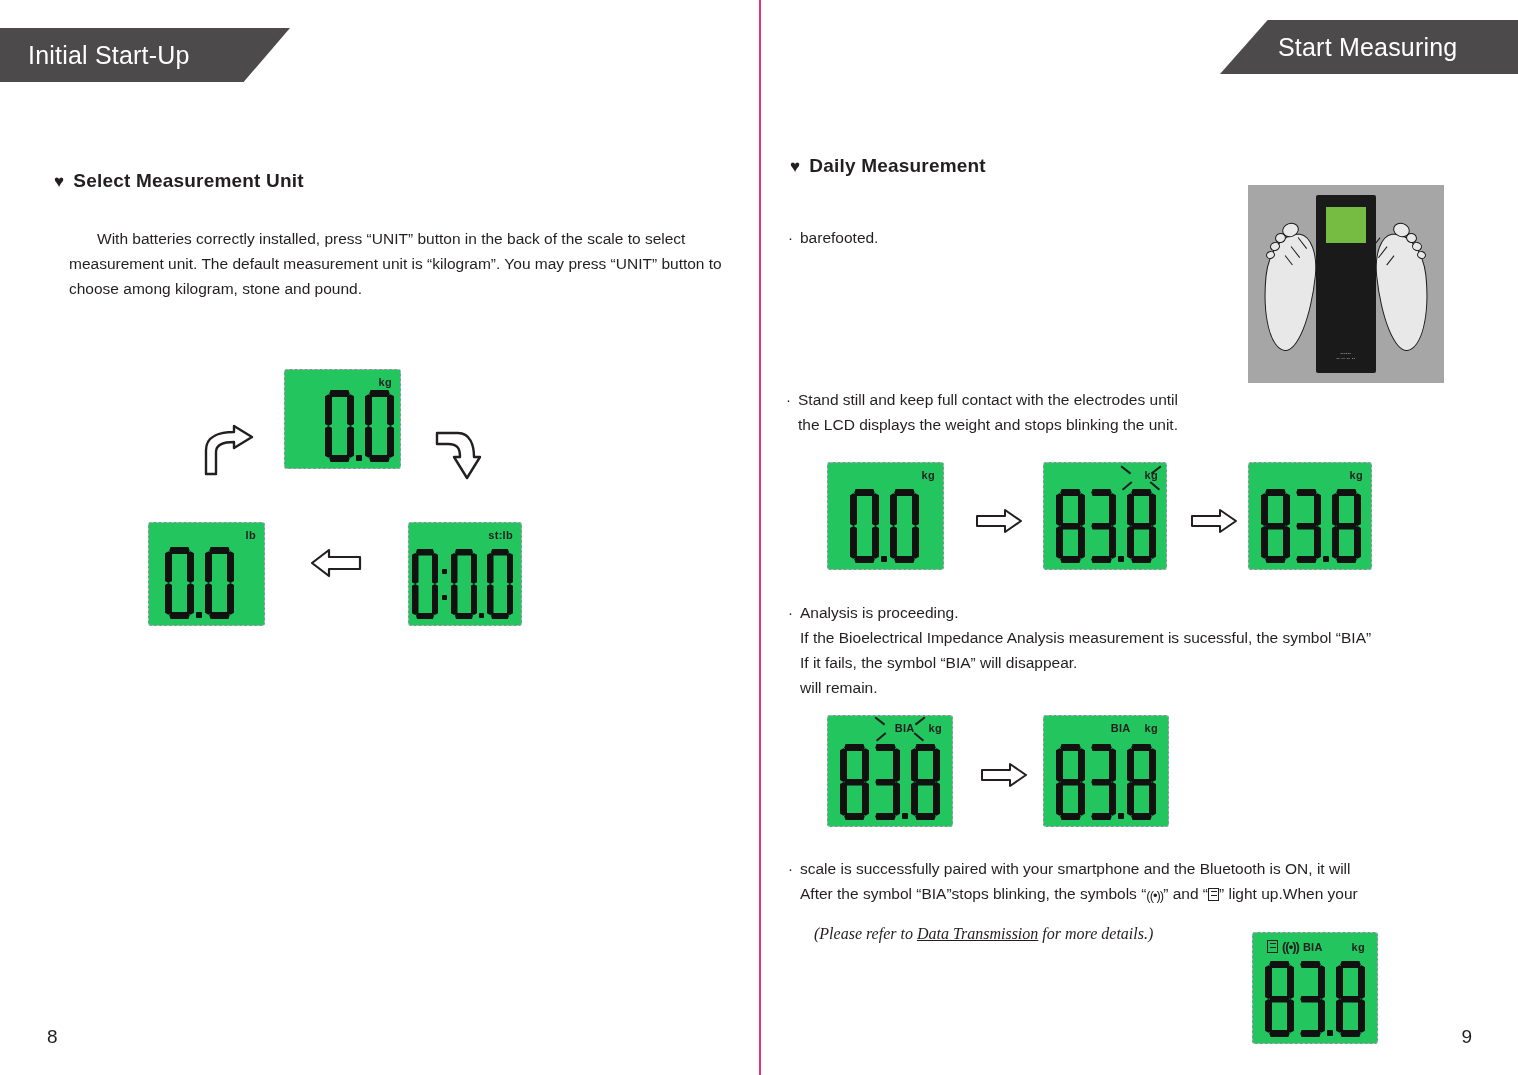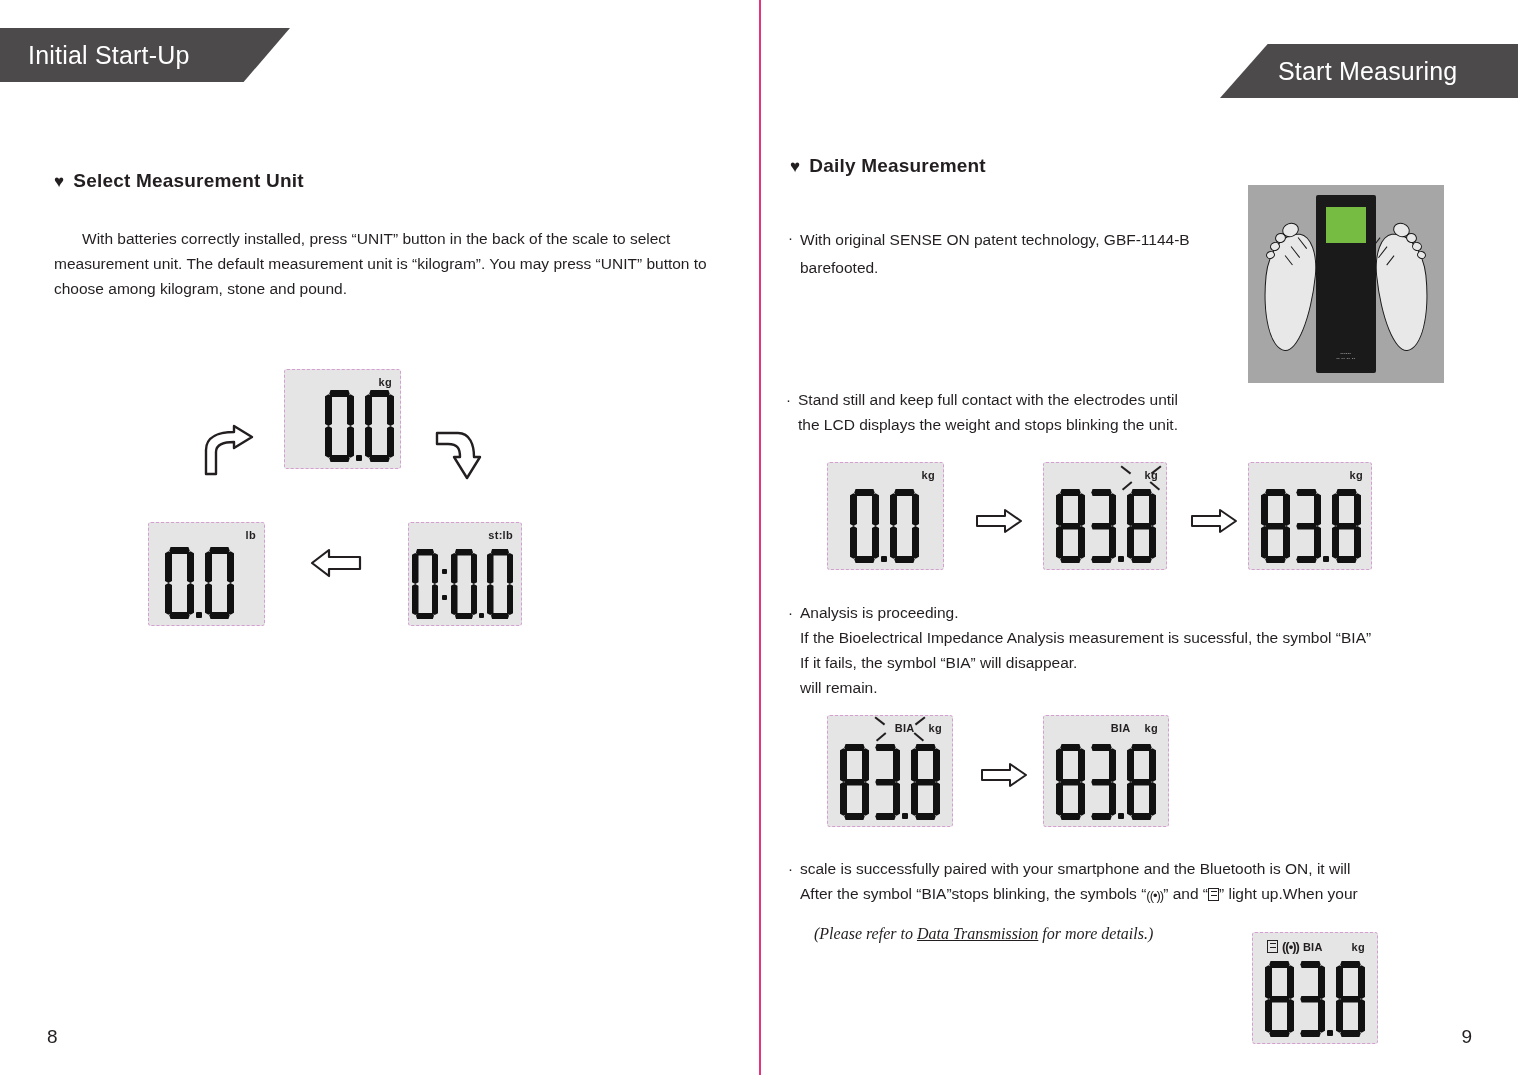--- a/index.html
+++ b/index.html
@@ -27,42 +27,42 @@
     position:absolute; height:54px; background:#4d4a4b;
     display:flex; align-items:center;
   }
   .banner-left {
     left:0; top:28px; width:290px;
     padding-left:28px;
     -webkit-clip-path: polygon(0 0, 100% 0, 84% 100%, 0 100%);
             clip-path: polygon(0 0, 100% 0, 84% 100%, 0 100%);
   }
   .banner-right {
-    right:0; top:44px; width:298px;
+    right:0; top:20px; width:298px;
     padding-left:58px;
     -webkit-clip-path: polygon(16% 0, 100% 0, 100% 100%, 0 100%);
             clip-path: polygon(16% 0, 100% 0, 100% 100%, 0 100%);
   }
   .banner-text {
     color:#ffffff; font-size:25px; font-weight:400; letter-spacing:.2px;
     white-space:nowrap;
   }
 
   
   .section-head {
     position:absolute; display:flex; align-items:center; gap:9px;
     font-size:19px; font-weight:bold; letter-spacing:.2px;
   }
   .heart { font-size:17px; line-height:1; color:#231f20; }
 
   
   .para {
     position:absolute; font-size:15.5px; line-height:25px; color:#231f20;
   }
-  .para.indent { text-indent:28px; }
+  .para.indent { text-indent:28px;margin-left:15px; }
 
   .bullet-block {
     position:absolute; display:flex; gap:7px;
     font-size:15.5px; line-height:25px; color:#231f20;
   }
   .dot { line-height:25px; font-size:15px; }
   .bullet-body { }
   .bullet-body .ln { display:block; white-space:nowrap; }
   .bullet-body .ln.loose { line-height:30px; }
 
@@ -82,21 +82,21 @@
   .sym-doc::before, .sym-doc::after {
     content:""; position:absolute; left:1.5px; right:1.5px; height:1.4px;
     background:#231f20;
   }
   .sym-doc::before { top:2px; }
   .sym-doc::after  { top:5.5px; }
 
   
   .lcd {
     position:absolute; border:1.4px dashed #d49ed0; border-radius:3px;
-    background:#e5e5e5;
+    background:#22c55e;
   }
   .lcd-top {
     position:absolute; top:6px; left:0; right:8px;
     display:flex; justify-content:flex-end; align-items:center; gap:6px;
     font-size:11px; font-weight:bold; letter-spacing:.3px; color:#231f20;
   }
   .lcd-top .unit { font-size:11px; font-weight:bold; }
   .lcd-top .bia  { font-size:11px; font-weight:bold; }
   .lcd-digits {
     position:absolute; left:0; right:6px; bottom:6px;
@@ -319,21 +319,20 @@
     <div class="toe" style="left:164px; top:57px; width:10px; height:9px; transform:rotate(20deg);"></div>
     <div class="toe" style="left:169px; top:66px; width:9px; height:8px; transform:rotate(20deg);"></div>
     <div class="toeline" style="left:132px; top:52px; width:14px; transform:rotate(128deg);"></div>
     <div class="toeline" style="left:139px; top:61px; width:14px; transform:rotate(128deg);"></div>
     <div class="toeline" style="left:146px; top:70px; width:12px; transform:rotate(128deg);"></div>
   </div>
 
   <div class="bullet-block" style="left:28px; top:225px;">
     <span class="dot">·</span>
     <span class="bullet-body">
-      <span class="ln loose">With original SENSE ON patent technology, GBF-1144-B</span>
       <span class="ln">barefooted.</span>
     </span>
   </div>
 
   <div class="bullet-block" style="left:26px; top:387px;">
     <span class="dot">·</span>
     <span class="bullet-body">
       <span class="ln">Stand still and keep full contact with the electrodes until</span>
       <span class="ln">the LCD displays the weight and stops blinking the unit.</span>
     </span>

